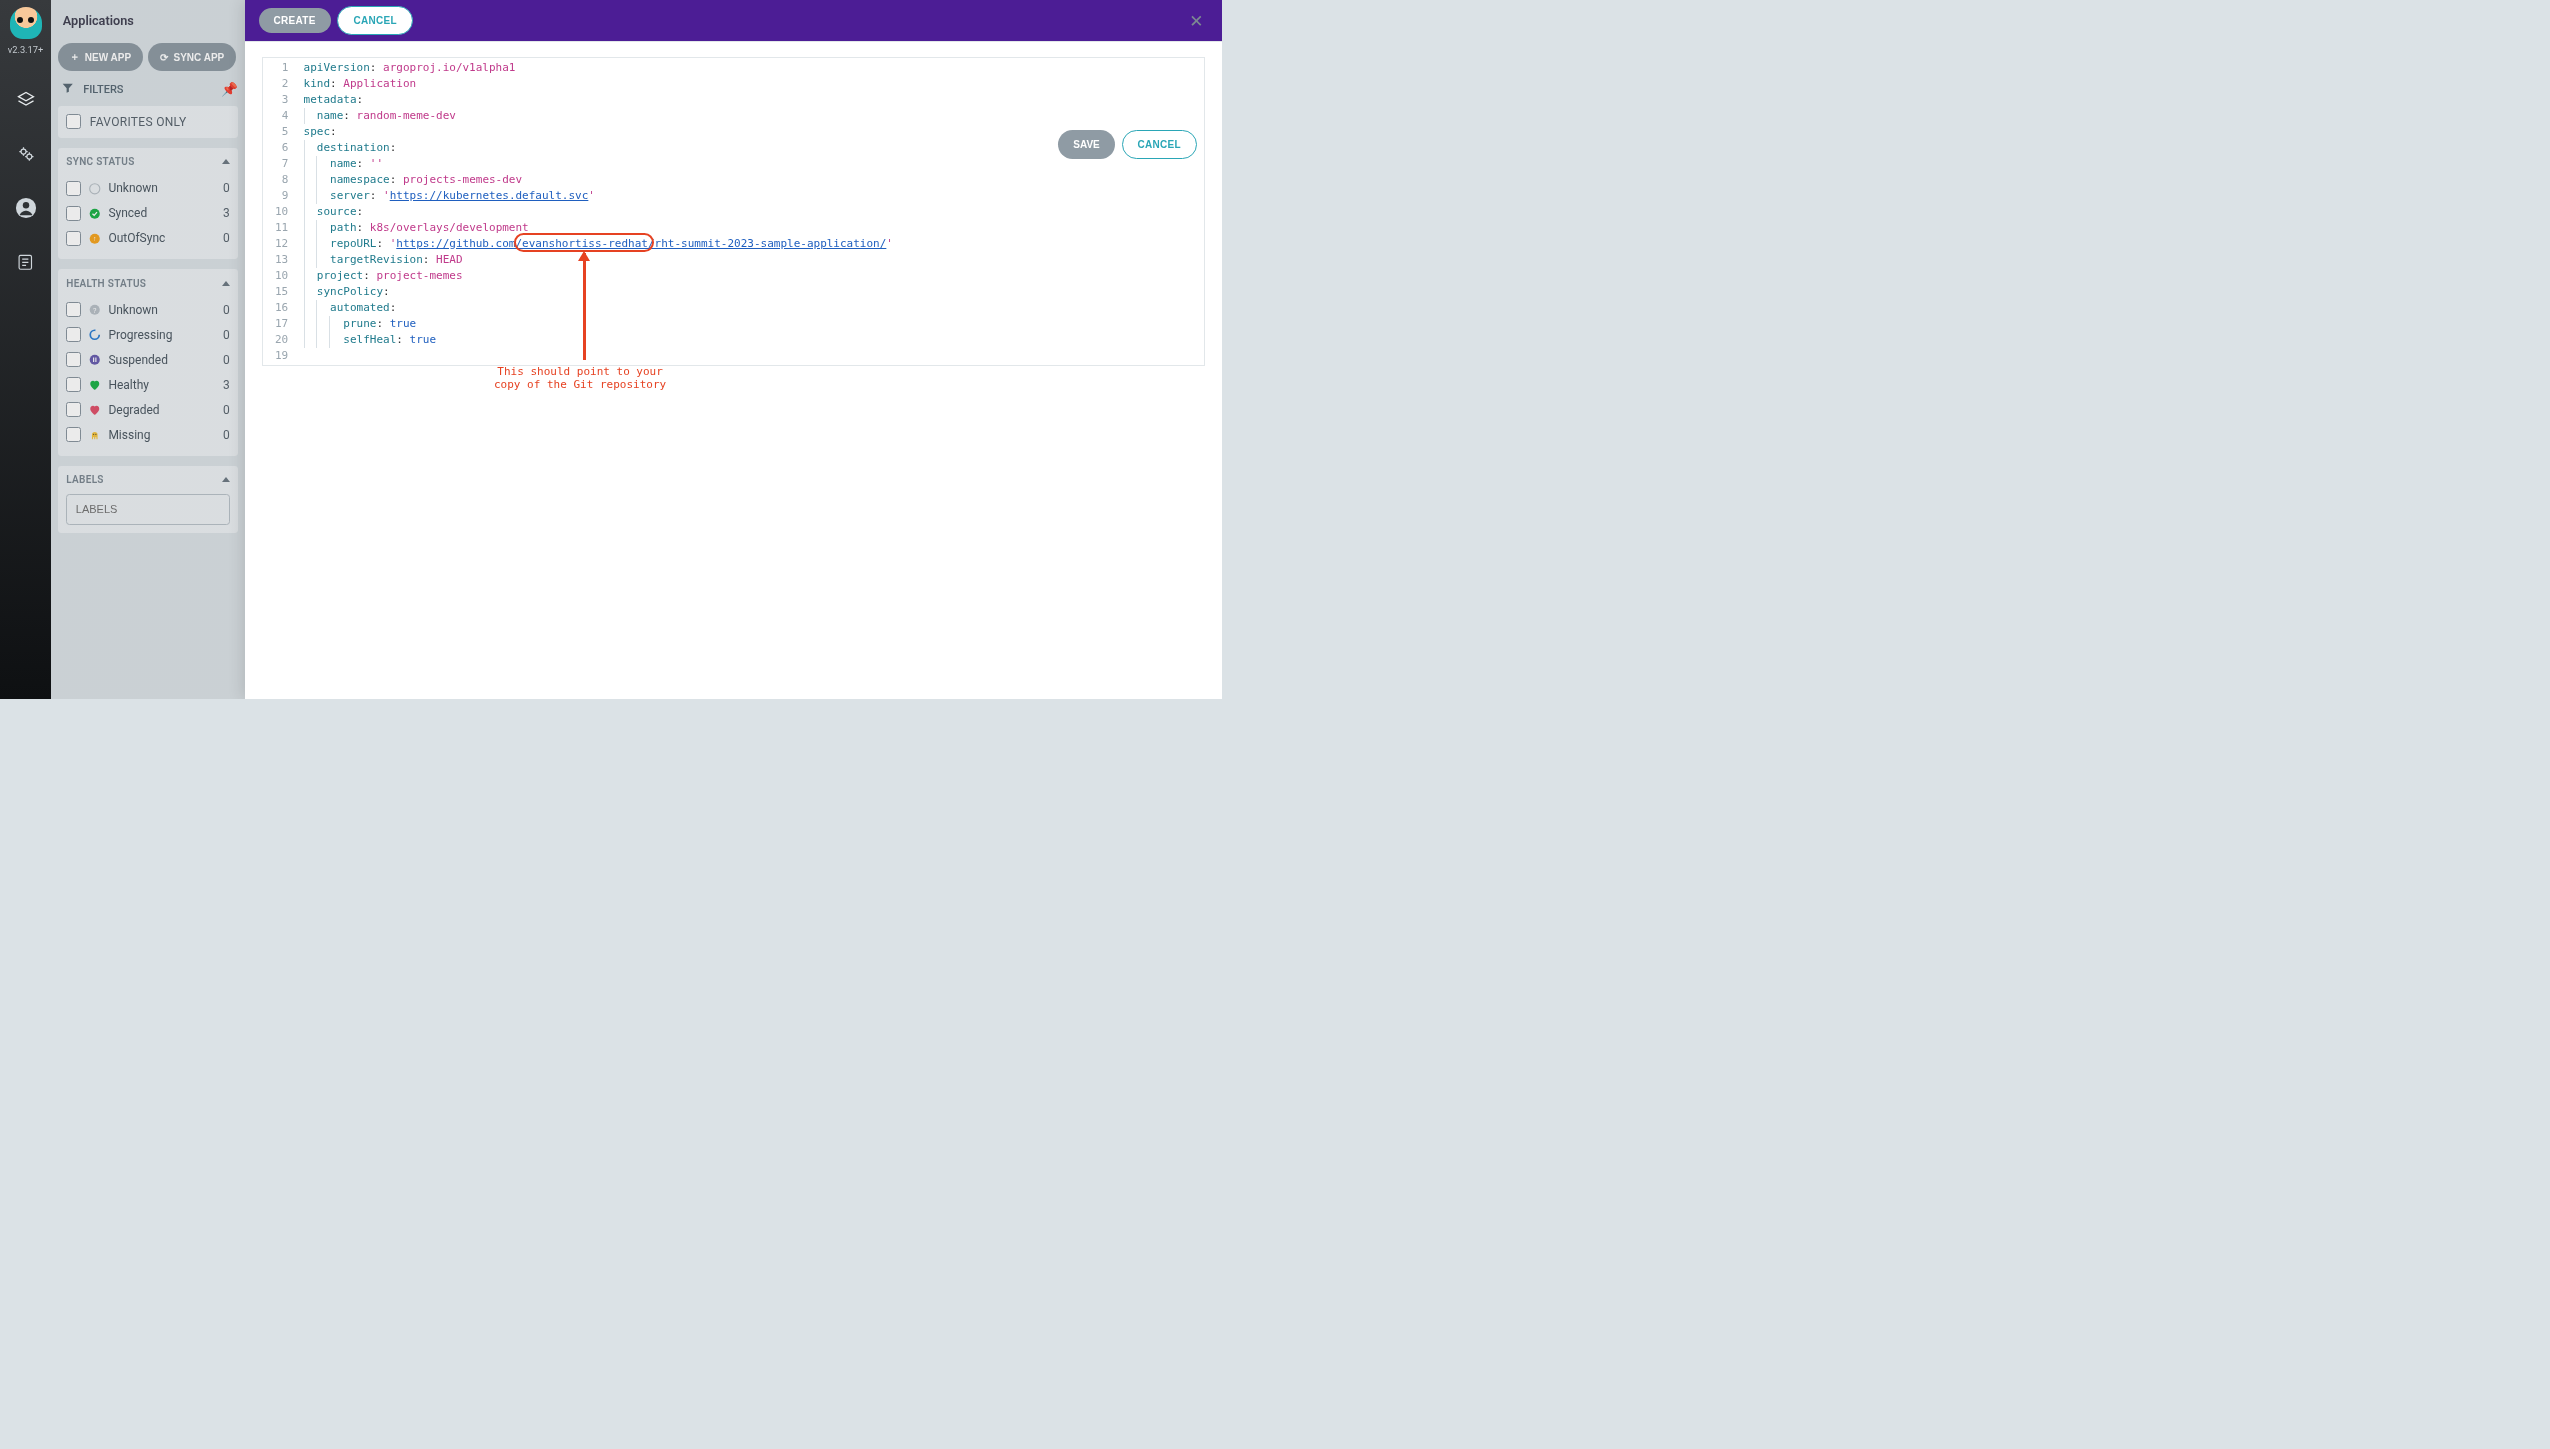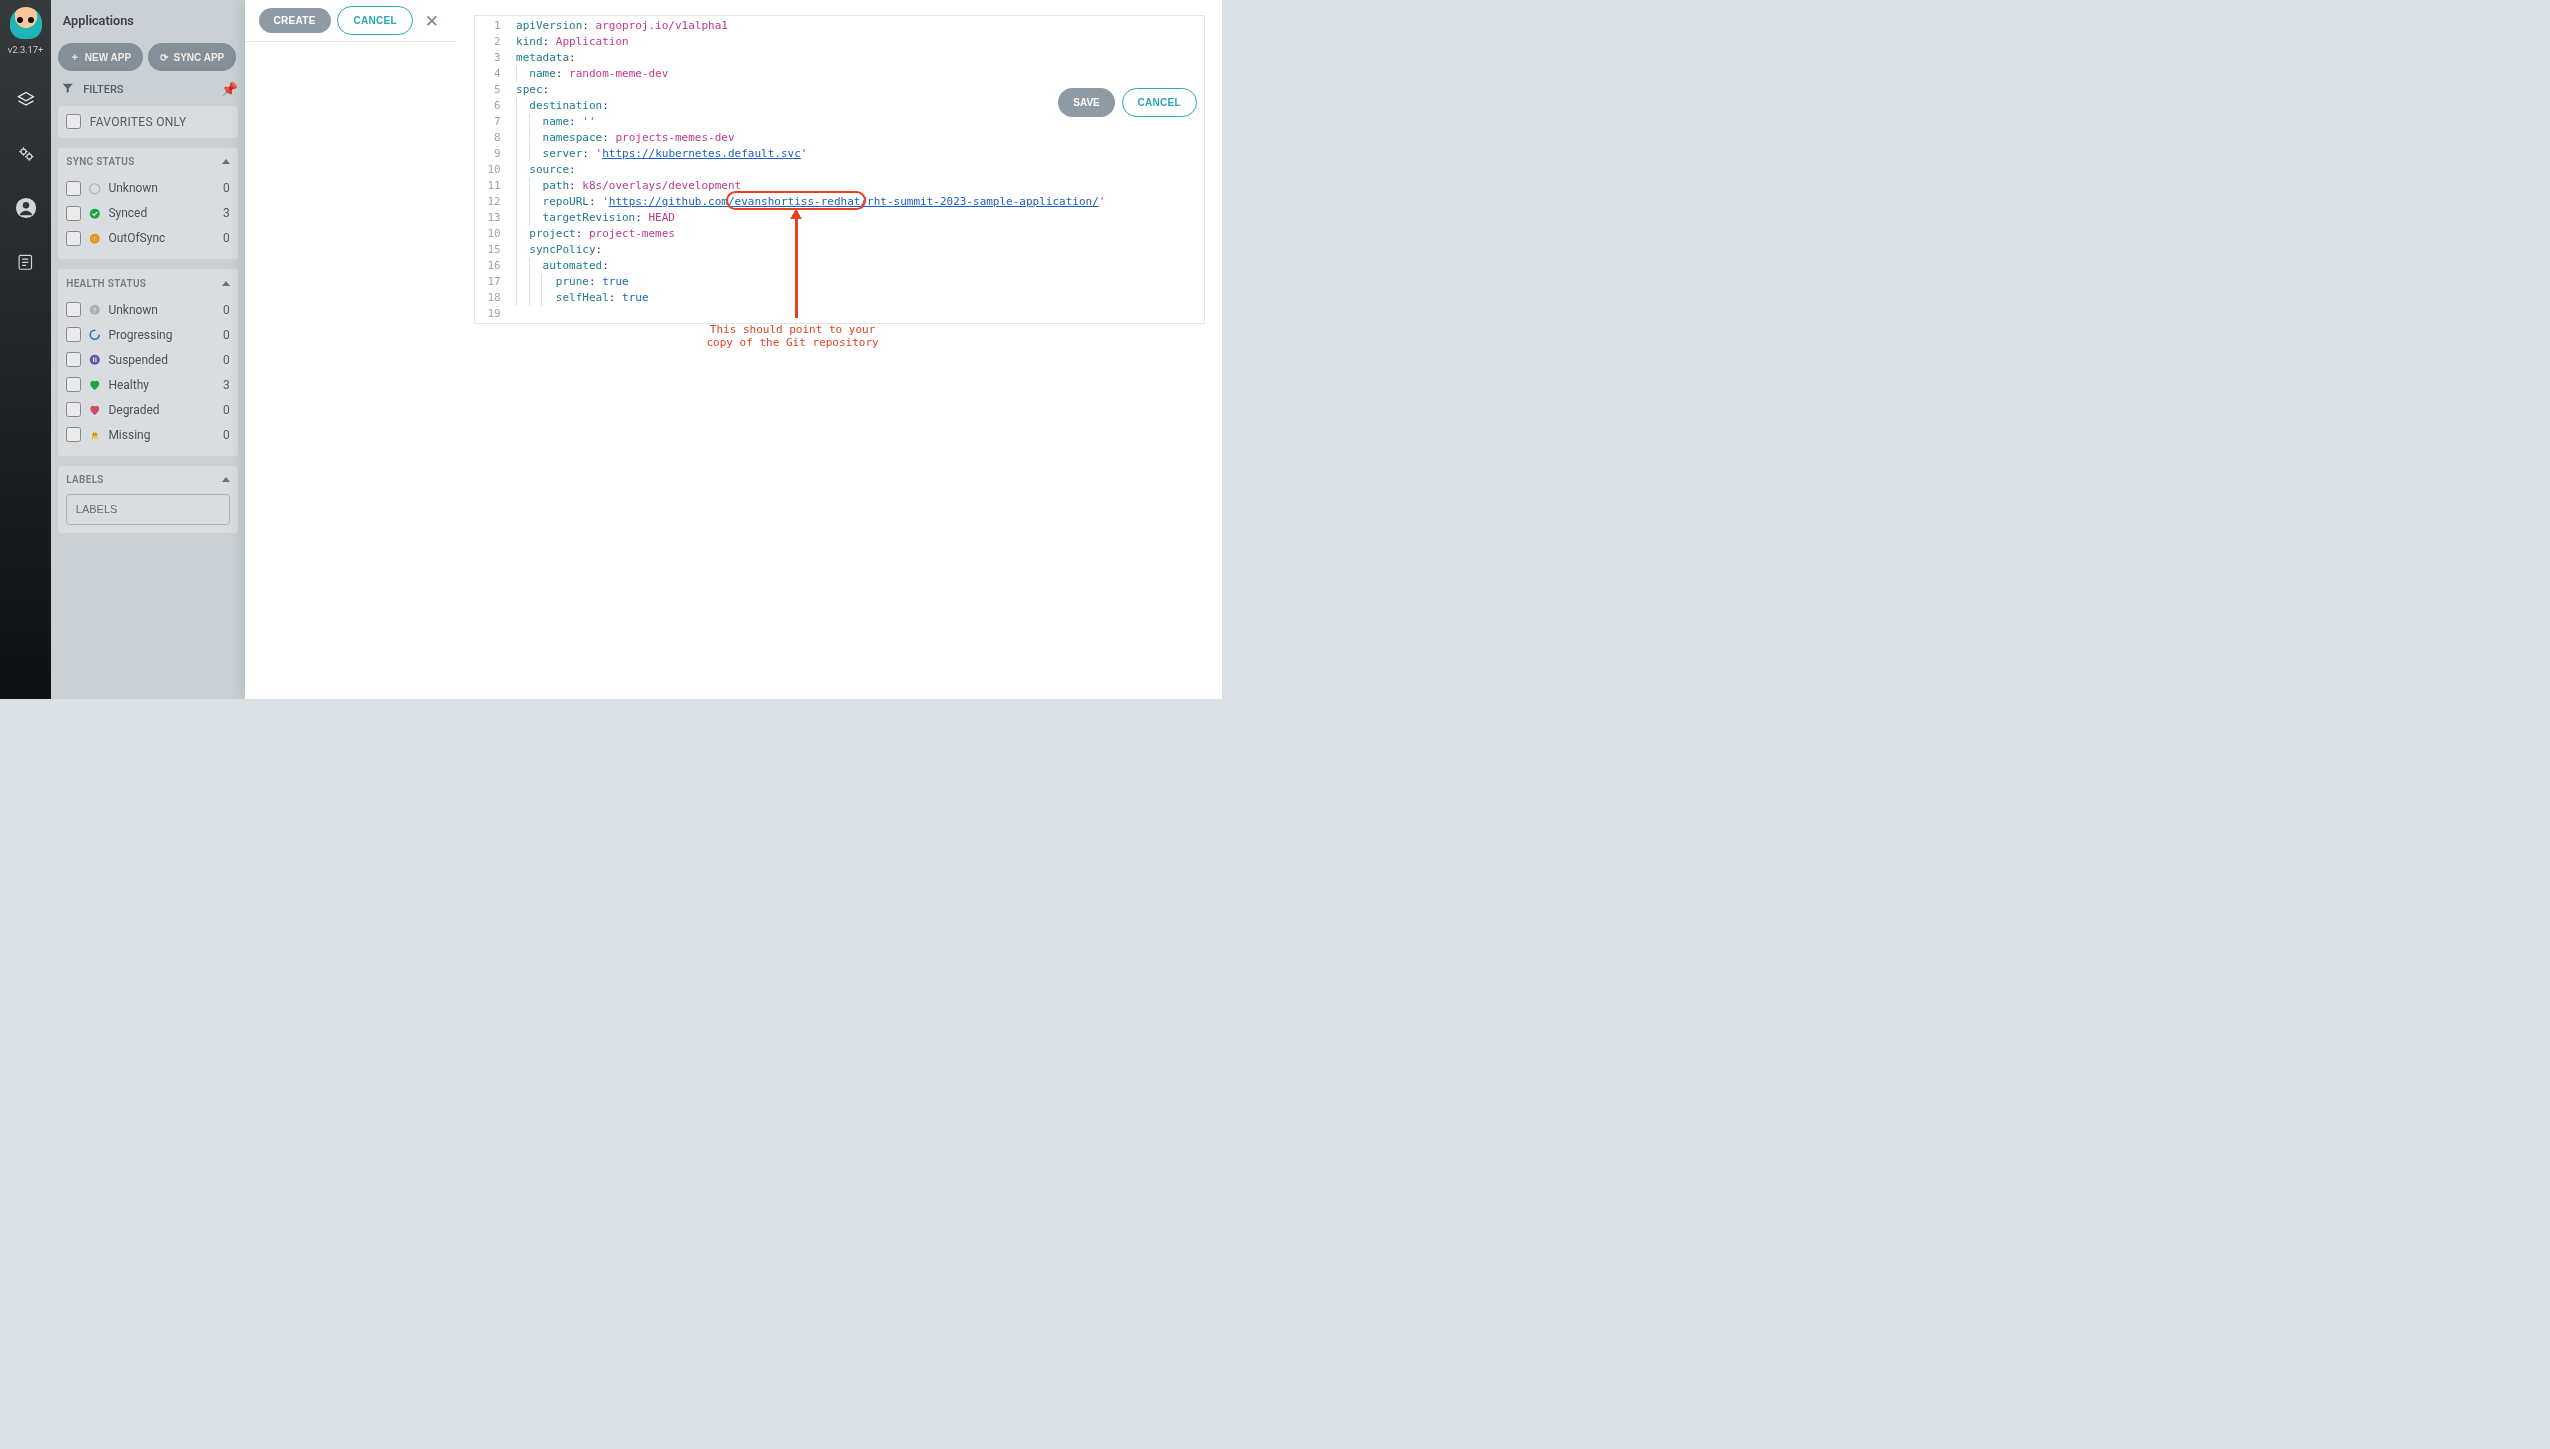--- a/index.html
+++ b/index.html
@@ -110,23 +110,23 @@
   }
   .status-row .count { margin-left:auto; color:#5b6670; }
   .ic { width:13.5px; height:13.5px; display:inline-flex; align-items:center; justify-content:center; }
   .labels-input {
     width:100%; border:0.8px solid #b9c2c9; border-radius:3.4px; background:#ecf0f3;
     padding:8.5px 8.5px; font-size:11px; color:#7c8892;
   }
   .slideover {
     position:absolute;
     left:245px; top:0; right:0; height:100%;
-    background:#ffffff;
+    background:#4c1d95;
     box-shadow: -3.4px 0 15px rgba(0,0,0,0.12);
-    display:flex; flex-direction:row;
+    display:flex; flex-direction:column;
   }
   .slide-header {
     height:42px;
     border-bottom:0.8px solid #e2e7ea;
     display:flex; align-items:center;
     padding:0 13.5px;
     gap:6.8px;
   }
   .btn-create {
     background:#8f9ba4; color:#fff; border:none; border-radius:15px;
@@ -430,21 +430,21 @@
           <div>8</div>
           <div>9</div>
           <div>10</div>
           <div>11</div>
           <div>12</div>
           <div>13</div>
           <div>10</div>
           <div>15</div>
           <div>16</div>
           <div>17</div>
-          <div>18</div>
+          <div>20</div>
           <div>19</div>
         </div>
       <div class="code" id="code"><div class="code-line"><span class="k-key">apiVersion</span><span class="k-plain">: </span><span class="k-val">argoproj.io/v1alpha1</span></div><div class="code-line"><span class="k-key">kind</span><span class="k-plain">: </span><span class="k-val">Application</span></div><div class="code-line"><span class="k-key">metadata</span><span class="k-plain">:</span></div><div class="code-line"><span class="indent-guide" style="left:0px"></span>&nbsp;&nbsp;<span class="k-key">name</span><span class="k-plain">: </span><span class="k-val">random-meme-dev</span></div><div class="code-line"><span class="k-key">spec</span><span class="k-plain">:</span></div><div class="code-line"><span class="indent-guide" style="left:0px"></span>&nbsp;&nbsp;<span class="k-key">destination</span><span class="k-plain">:</span></div><div class="code-line"><span class="indent-guide" style="left:0px"></span><span class="indent-guide" style="left:12.7px"></span>&nbsp;&nbsp;&nbsp;&nbsp;<span class="k-key">name</span><span class="k-plain">: </span><span class="k-val">''</span></div><div class="code-line"><span class="indent-guide" style="left:0px"></span><span class="indent-guide" style="left:12.7px"></span>&nbsp;&nbsp;&nbsp;&nbsp;<span class="k-key">namespace</span><span class="k-plain">: </span><span class="k-val">projects-memes-dev</span></div><div class="code-line"><span class="indent-guide" style="left:0px"></span><span class="indent-guide" style="left:12.7px"></span>&nbsp;&nbsp;&nbsp;&nbsp;<span class="k-key">server</span><span class="k-plain">: </span><span class="k-val">'</span><span class="k-url">https://kubernetes.default.svc</span><span class="k-val">'</span></div><div class="code-line"><span class="indent-guide" style="left:0px"></span>&nbsp;&nbsp;<span class="k-key">source</span><span class="k-plain">:</span></div><div class="code-line"><span class="indent-guide" style="left:0px"></span><span class="indent-guide" style="left:12.7px"></span>&nbsp;&nbsp;&nbsp;&nbsp;<span class="k-key">path</span><span class="k-plain">: </span><span class="k-val">k8s/overlays/development</span></div><div class="code-line"><span class="indent-guide" style="left:0px"></span><span class="indent-guide" style="left:12.7px"></span>&nbsp;&nbsp;&nbsp;&nbsp;<span class="k-key">repoURL</span><span class="k-plain">: </span><span class="k-val">'</span><span class="k-url">https://github.com/evanshortiss-redhat/rht-summit-2023-sample-application/</span><span class="k-val">'</span></div><div class="code-line"><span class="indent-guide" style="left:0px"></span><span class="indent-guide" style="left:12.7px"></span>&nbsp;&nbsp;&nbsp;&nbsp;<span class="k-key">targetRevision</span><span class="k-plain">: </span><span class="k-val">HEAD</span></div><div class="code-line"><span class="indent-guide" style="left:0px"></span>&nbsp;&nbsp;<span class="k-key">project</span><span class="k-plain">: </span><span class="k-val">project-memes</span></div><div class="code-line"><span class="indent-guide" style="left:0px"></span>&nbsp;&nbsp;<span class="k-key">syncPolicy</span><span class="k-plain">:</span></div><div class="code-line"><span class="indent-guide" style="left:0px"></span><span class="indent-guide" style="left:12.7px"></span>&nbsp;&nbsp;&nbsp;&nbsp;<span class="k-key">automated</span><span class="k-plain">:</span></div><div class="code-line"><span class="indent-guide" style="left:0px"></span><span class="indent-guide" style="left:12.7px"></span><span class="indent-guide" style="left:25px"></span>&nbsp;&nbsp;&nbsp;&nbsp;&nbsp;&nbsp;<span class="k-key">prune</span><span class="k-plain">: </span><span class="k-bool">true</span></div><div class="code-line"><span class="indent-guide" style="left:0px"></span><span class="indent-guide" style="left:12.7px"></span><span class="indent-guide" style="left:25px"></span>&nbsp;&nbsp;&nbsp;&nbsp;&nbsp;&nbsp;<span class="k-key">selfHeal</span><span class="k-plain">: </span><span class="k-bool">true</span></div><div class="code-line"></div></div>
     </div>
 
     <div class="annot-box" style="left:269px; top:191px; width:140px; height:18.6px;"></div>
     <div class="annot-arrow" style="left:338px; top:211px; height:107px;"></div>
     <div class="annot-text" style="left:249px; top:323px;">This should point to your
 copy of the Git repository</div>
   </div>

